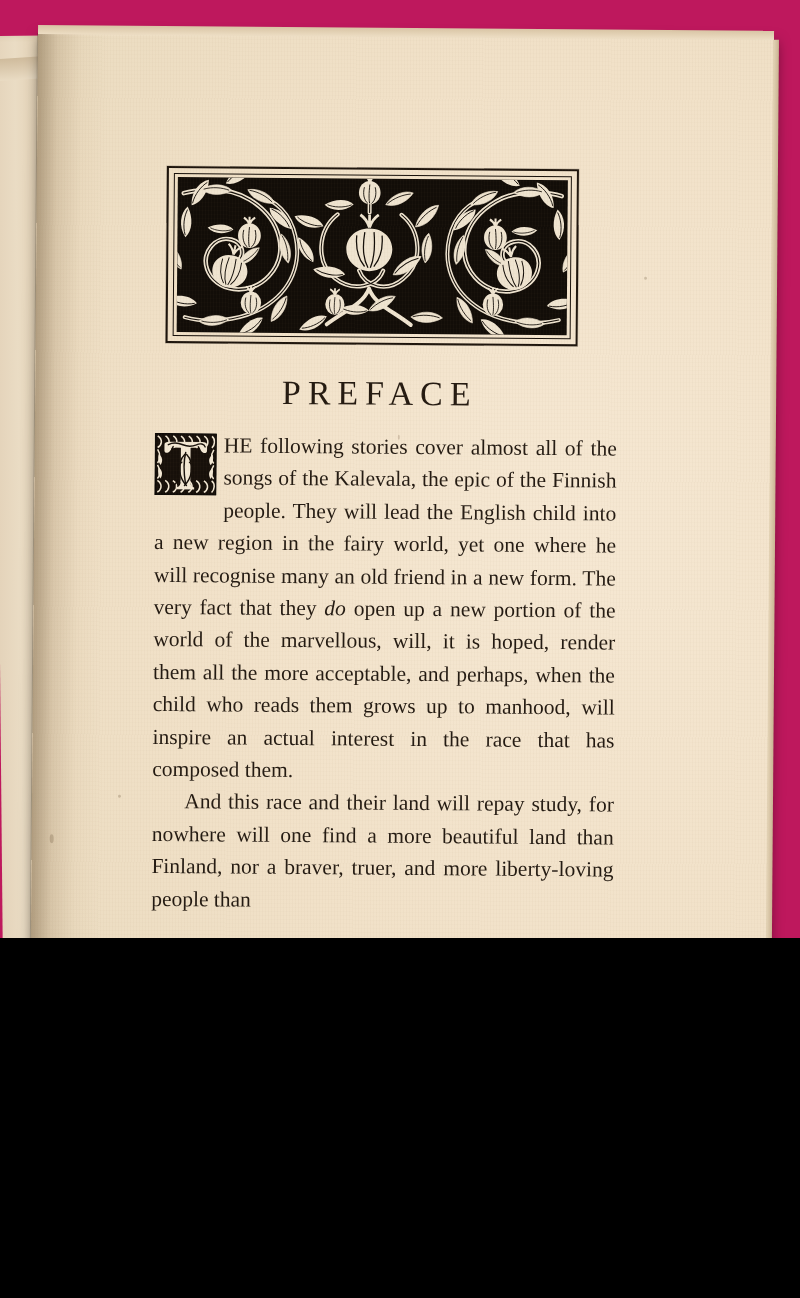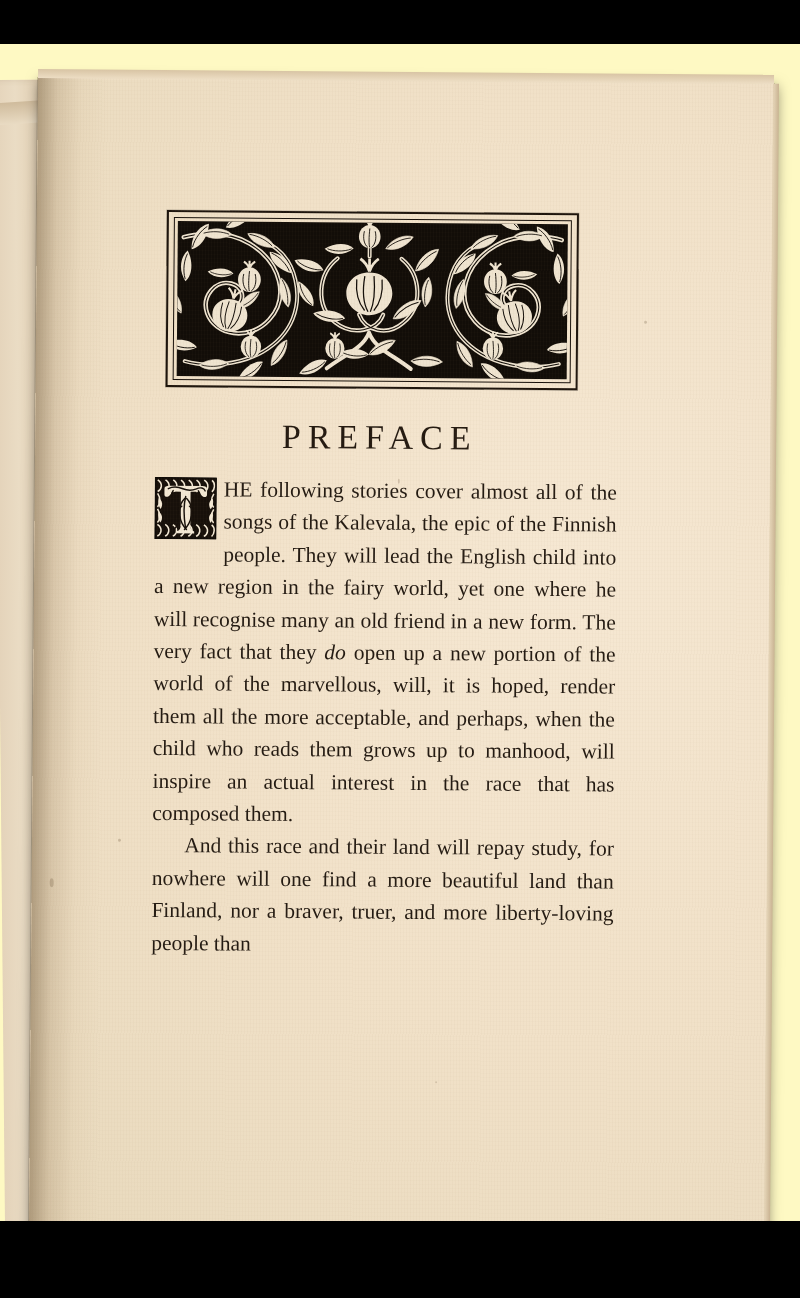--- a/index.html
+++ b/index.html
@@ -1,18 +1,18 @@
 <!DOCTYPE html>
 <html><head>
 <meta charset="utf-8">
 <style>
   html,body{margin:0;padding:0;background:#000;}
   body{width:800px;height:1298px;overflow:hidden;font-family:"Liberation Serif",serif;}
 
-  #stage{position:relative;width:800px;height:1177px;background:#fef9c3;overflow:hidden;margin-top:44px;}
+  #stage{position:relative;width:800px;height:938px;background:#be185d;overflow:hidden;}
 
   
   .facing-page{
     position:absolute;left:-6px;top:36px;width:52px;height:1230px;
     background:linear-gradient(90deg,#e4d3ba 0%,#eadcc4 40%,#e0cdb0 100%);
     transform:rotate(-0.55deg);transform-origin:top left;
     box-shadow:inset -6px 0 10px -4px rgba(120,95,60,.45);
   }
   .facing-page-topedge{
     position:absolute;left:2px;top:22px;width:46px;height:22px;

